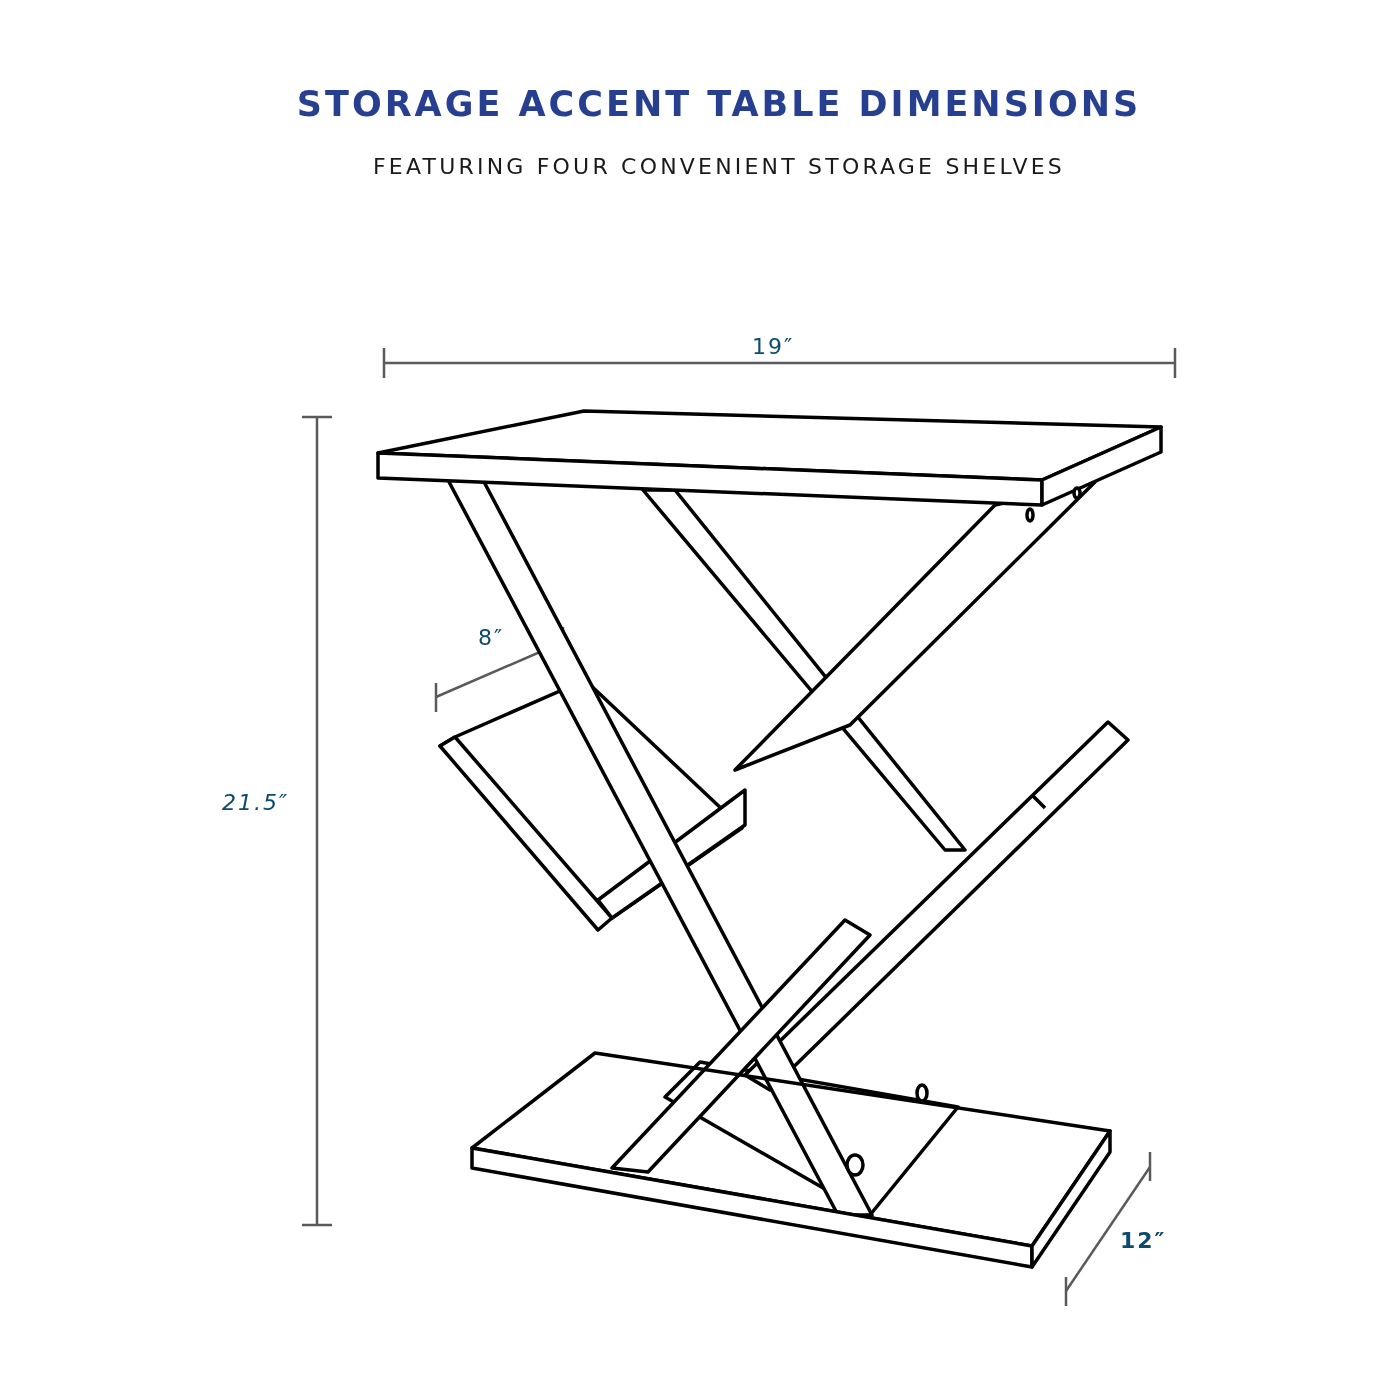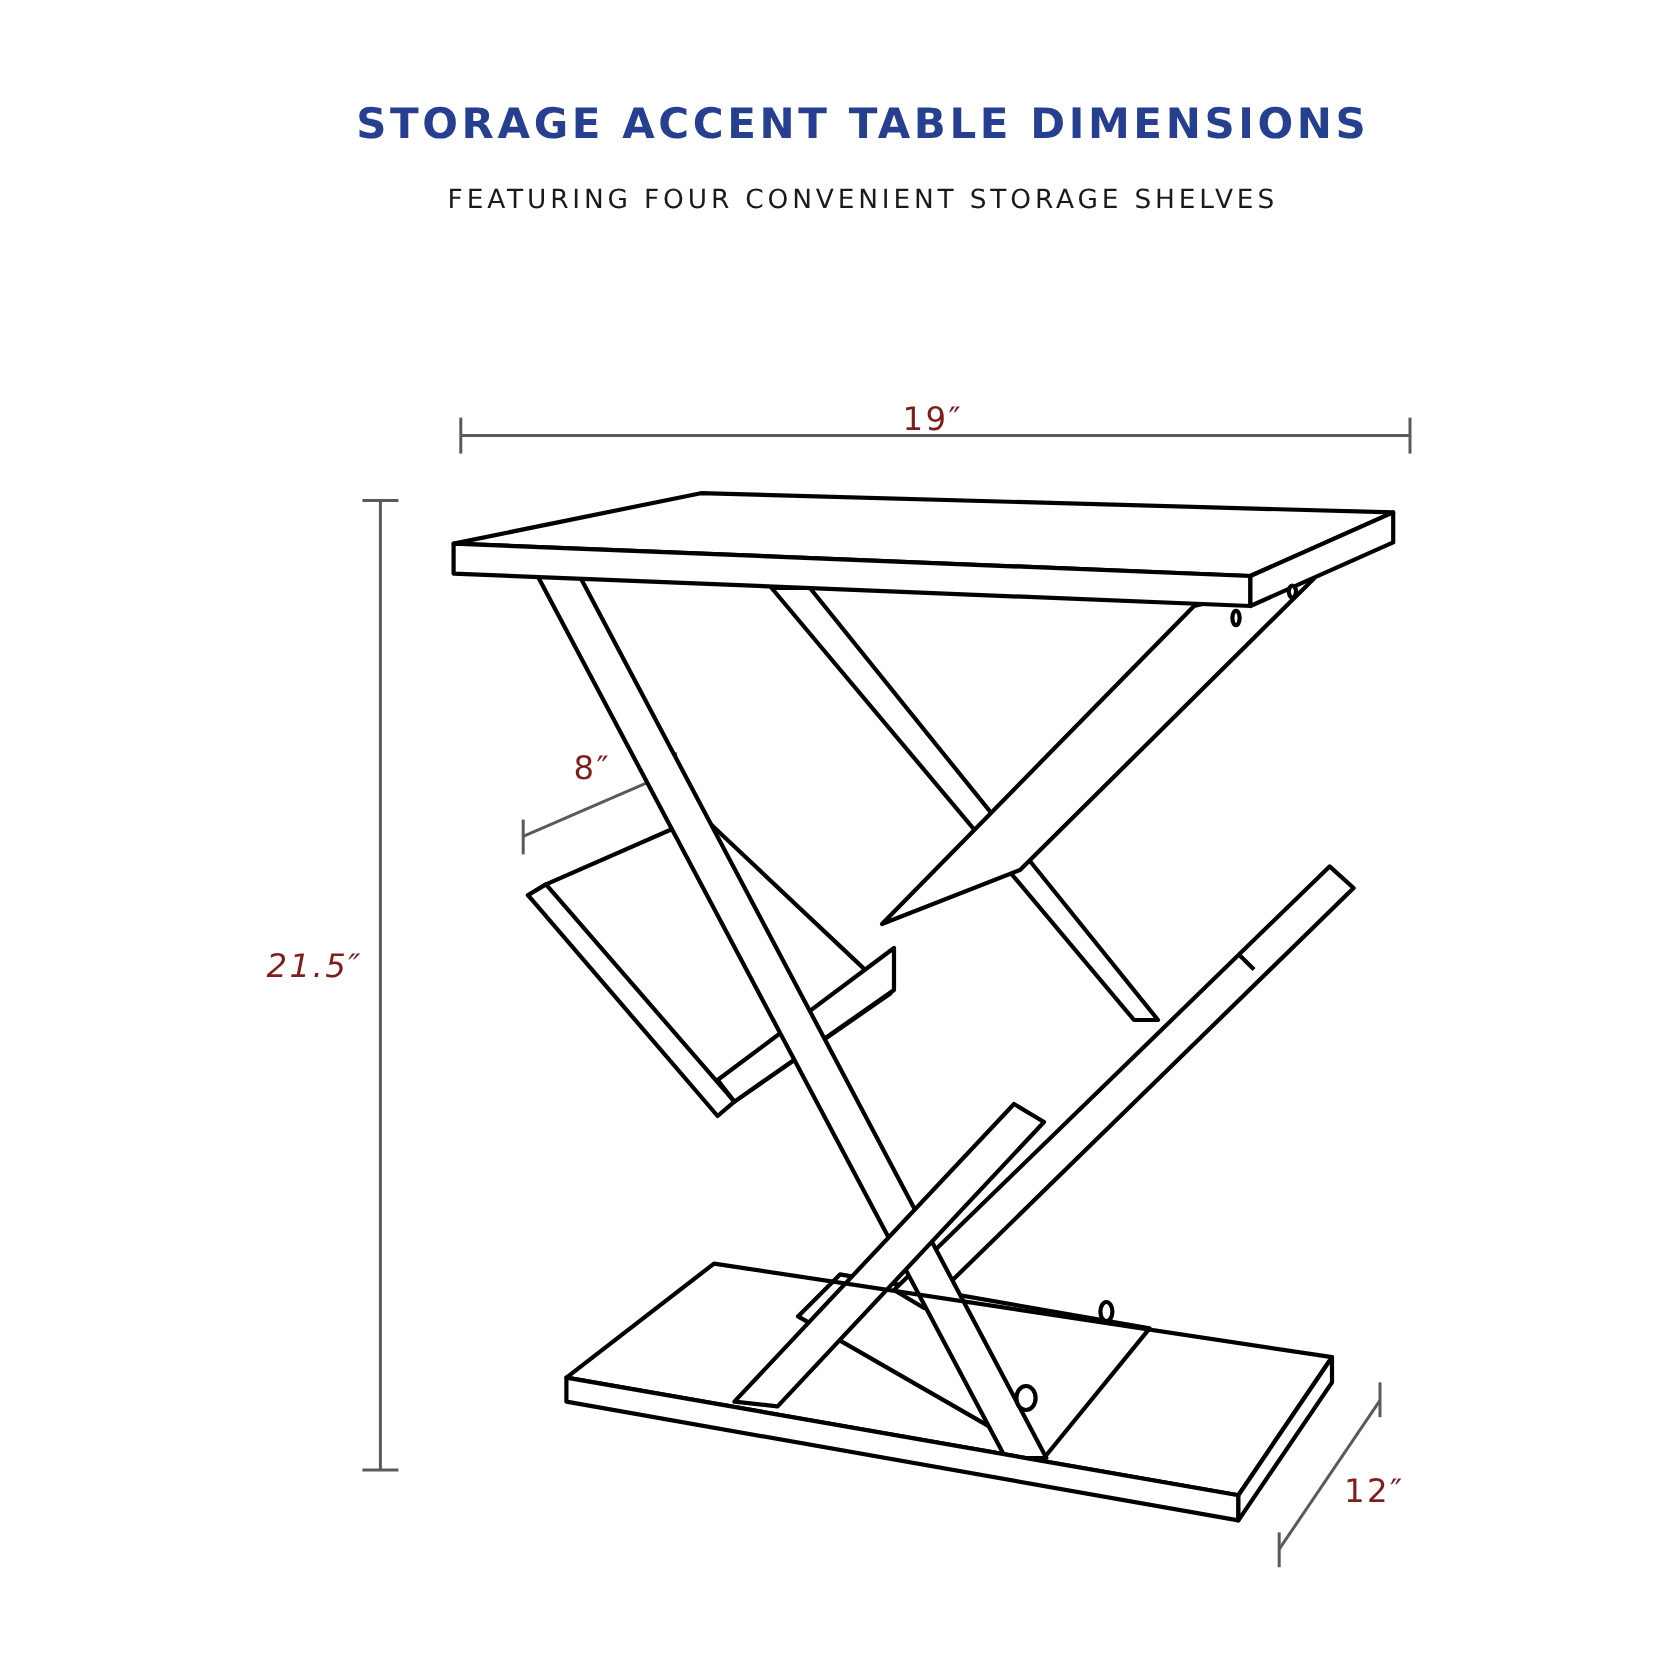--- a/index.html
+++ b/index.html
@@ -8,22 +8,22 @@
     position: absolute; left: 0; top: 84px; width: 1438px; text-align: center;
     font-family: "DejaVu Sans", sans-serif; font-weight: bold; font-size: 35px;
     letter-spacing: 3px; color: #263f91;
   }
   .subtitle {
     position: absolute; left: 0; top: 154px; width: 1438px; text-align: center;
     font-family: "DejaVu Sans", sans-serif; font-size: 22px; letter-spacing: 3.2px;
     color: #1a1a1a;
   }
   .dim-label {
-    position: absolute; font-family: "DejaVu Sans", sans-serif; font-size: 27px;
-    color: #7f1d1d; letter-spacing: 2px;
+    position: absolute; font-family: "DejaVu Sans", sans-serif; font-size: 22px;
+    color: #0c4a6e; letter-spacing: 2px;
   }
   svg.drawing { position: absolute; left: 0; top: 0; }
 </style>
 </head>
 <body>
 
 <div class="title">STORAGE ACCENT TABLE DIMENSIONS</div>
 <div class="subtitle">FEATURING FOUR CONVENIENT STORAGE SHELVES</div>
 
 <svg class="drawing" width="1400" height="1400" viewBox="0 0 1400 1400">
@@ -77,13 +77,13 @@
     <polygon points="378,453 1042,480 1042,505 378,478"></polygon>
     <polygon points="1042,480 1161,427 1161,452 1042,505"></polygon>
     <ellipse cx="1030" cy="515" rx="3" ry="6"></ellipse>
     <ellipse cx="1077" cy="493" rx="3" ry="5"></ellipse>
   </g>
 </svg>
 
 <div class="dim-label" style="left:752px; top:334px;">19″</div>
 <div class="dim-label" style="left:222px; top:790px;font-style:italic;">21.5″</div>
 <div class="dim-label" style="left:478px; top:625px;">8″</div>
-<div class="dim-label" style="left:1120px; top:1228px;">12″</div>
+<div class="dim-label" style="left:1120px; top:1228px;font-weight:bold;">12″</div>
 
 </body></html>

